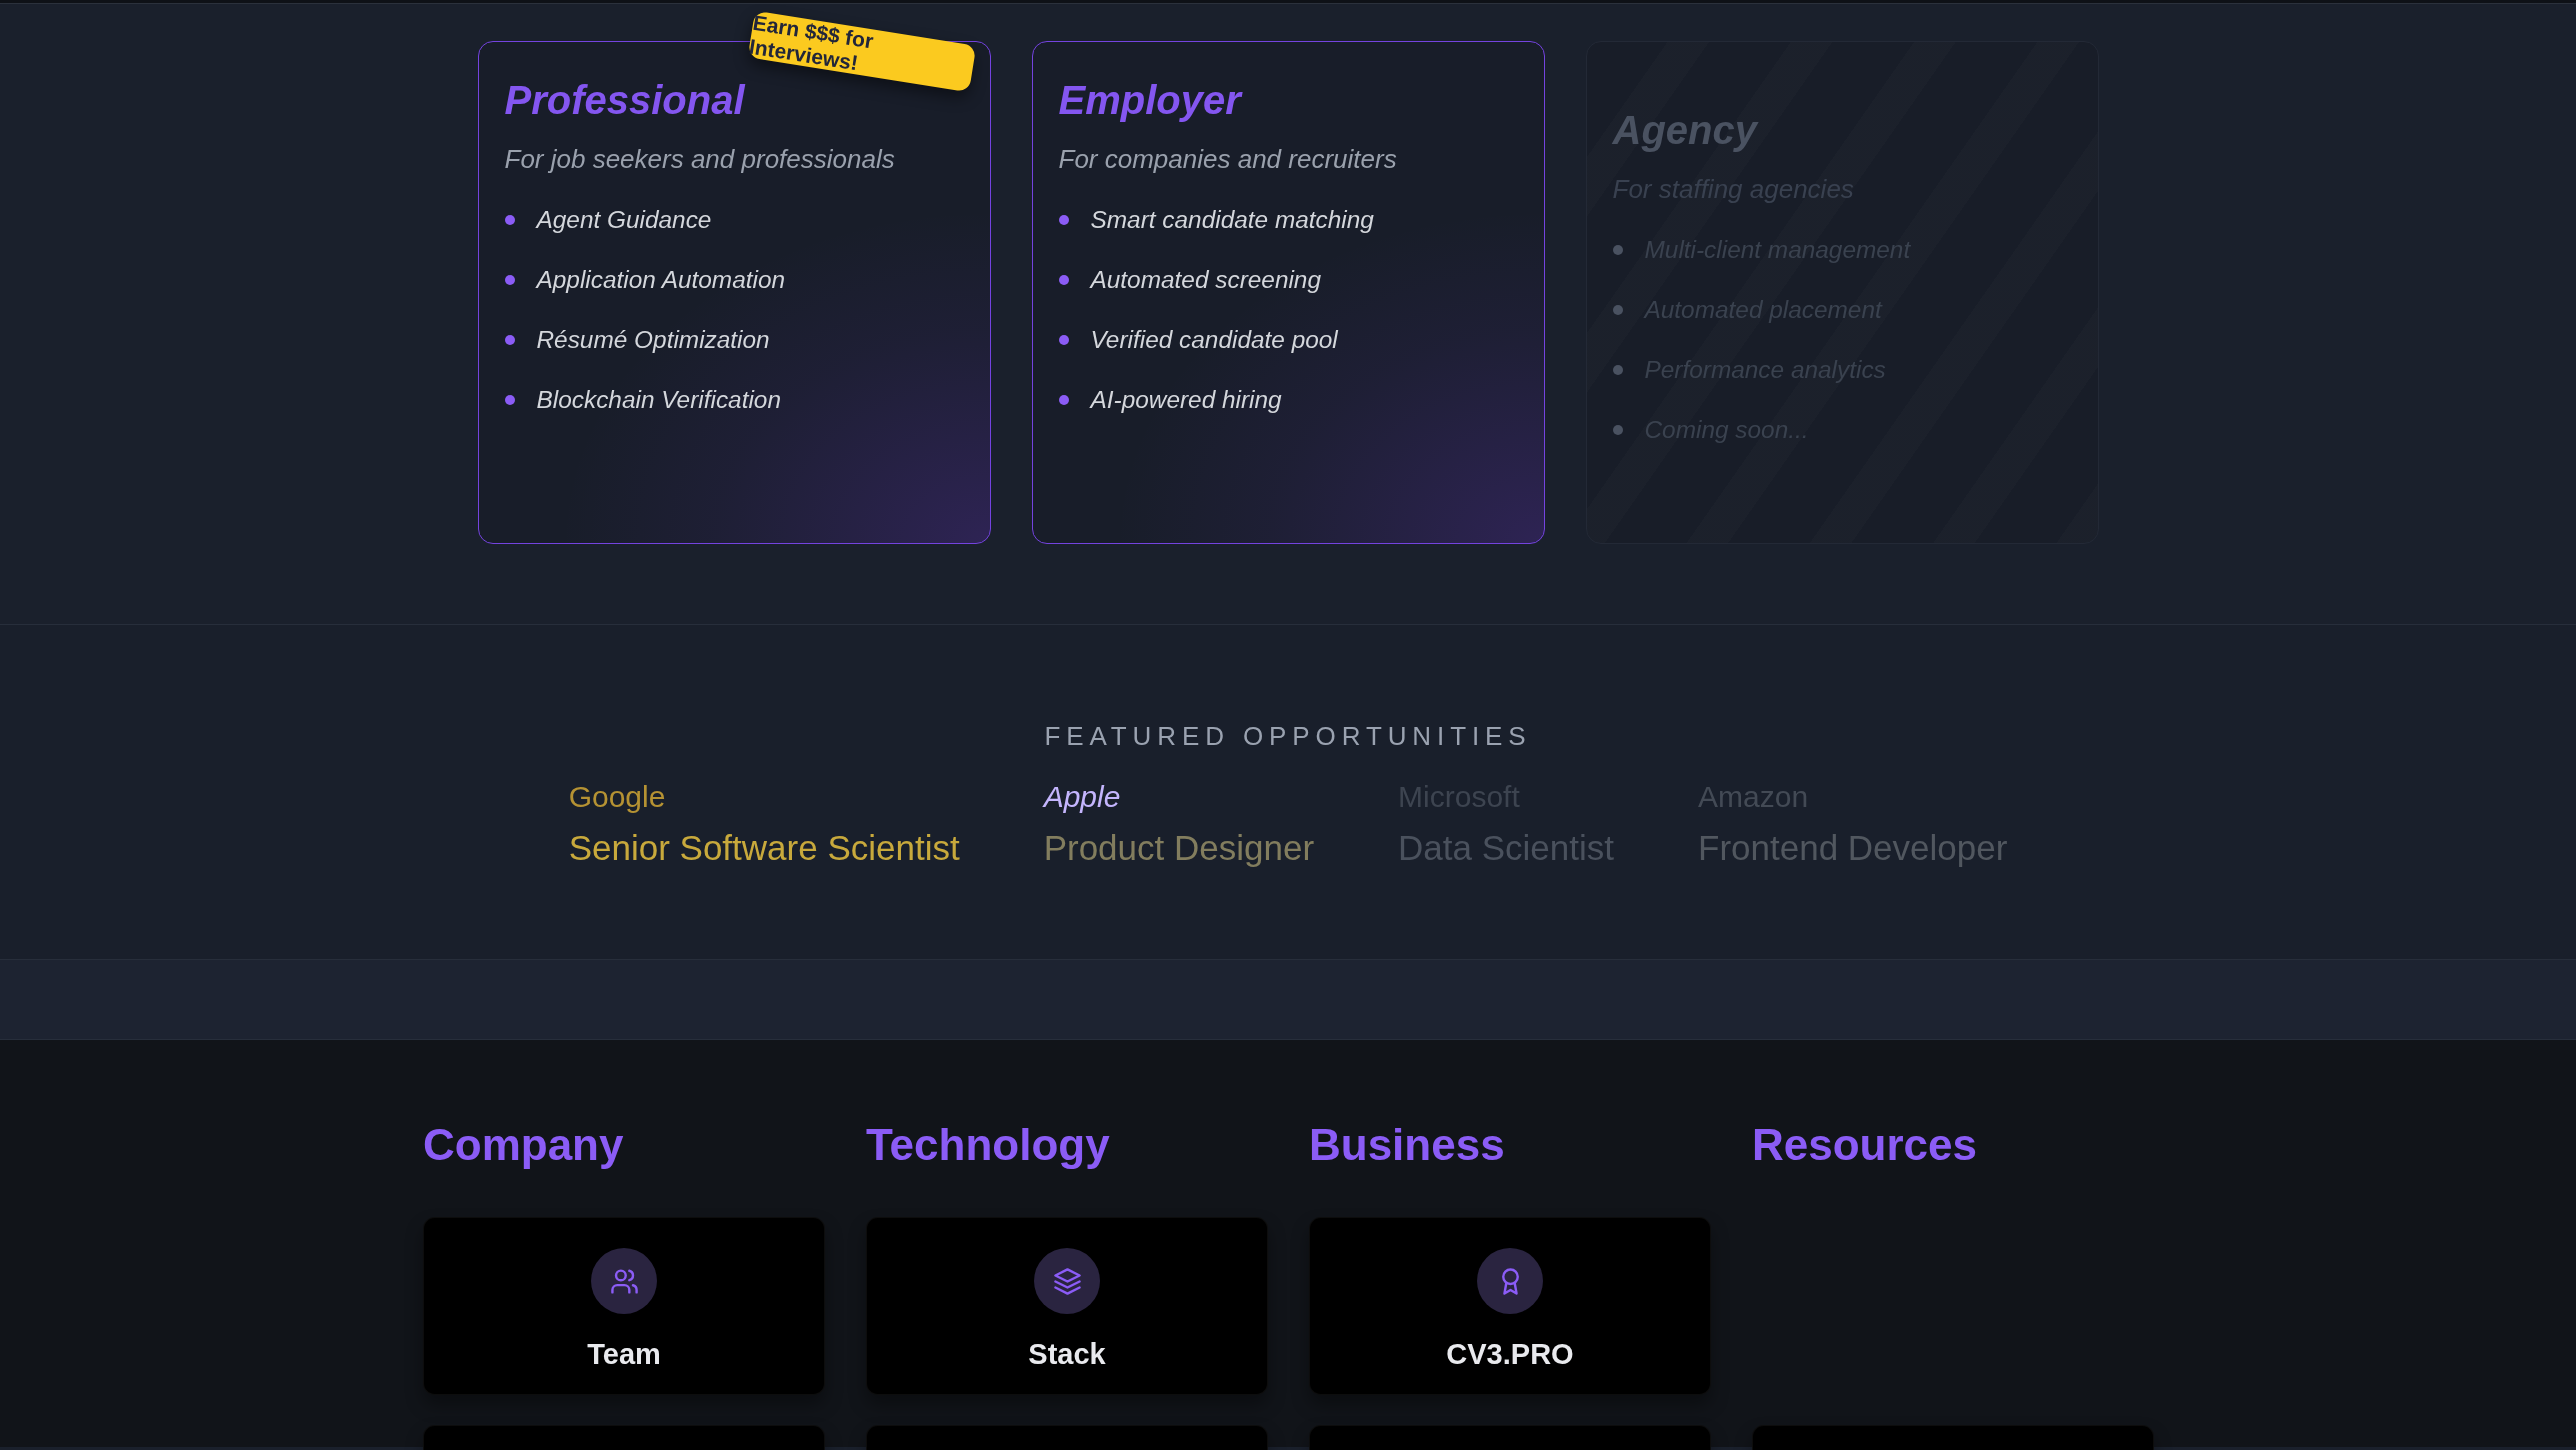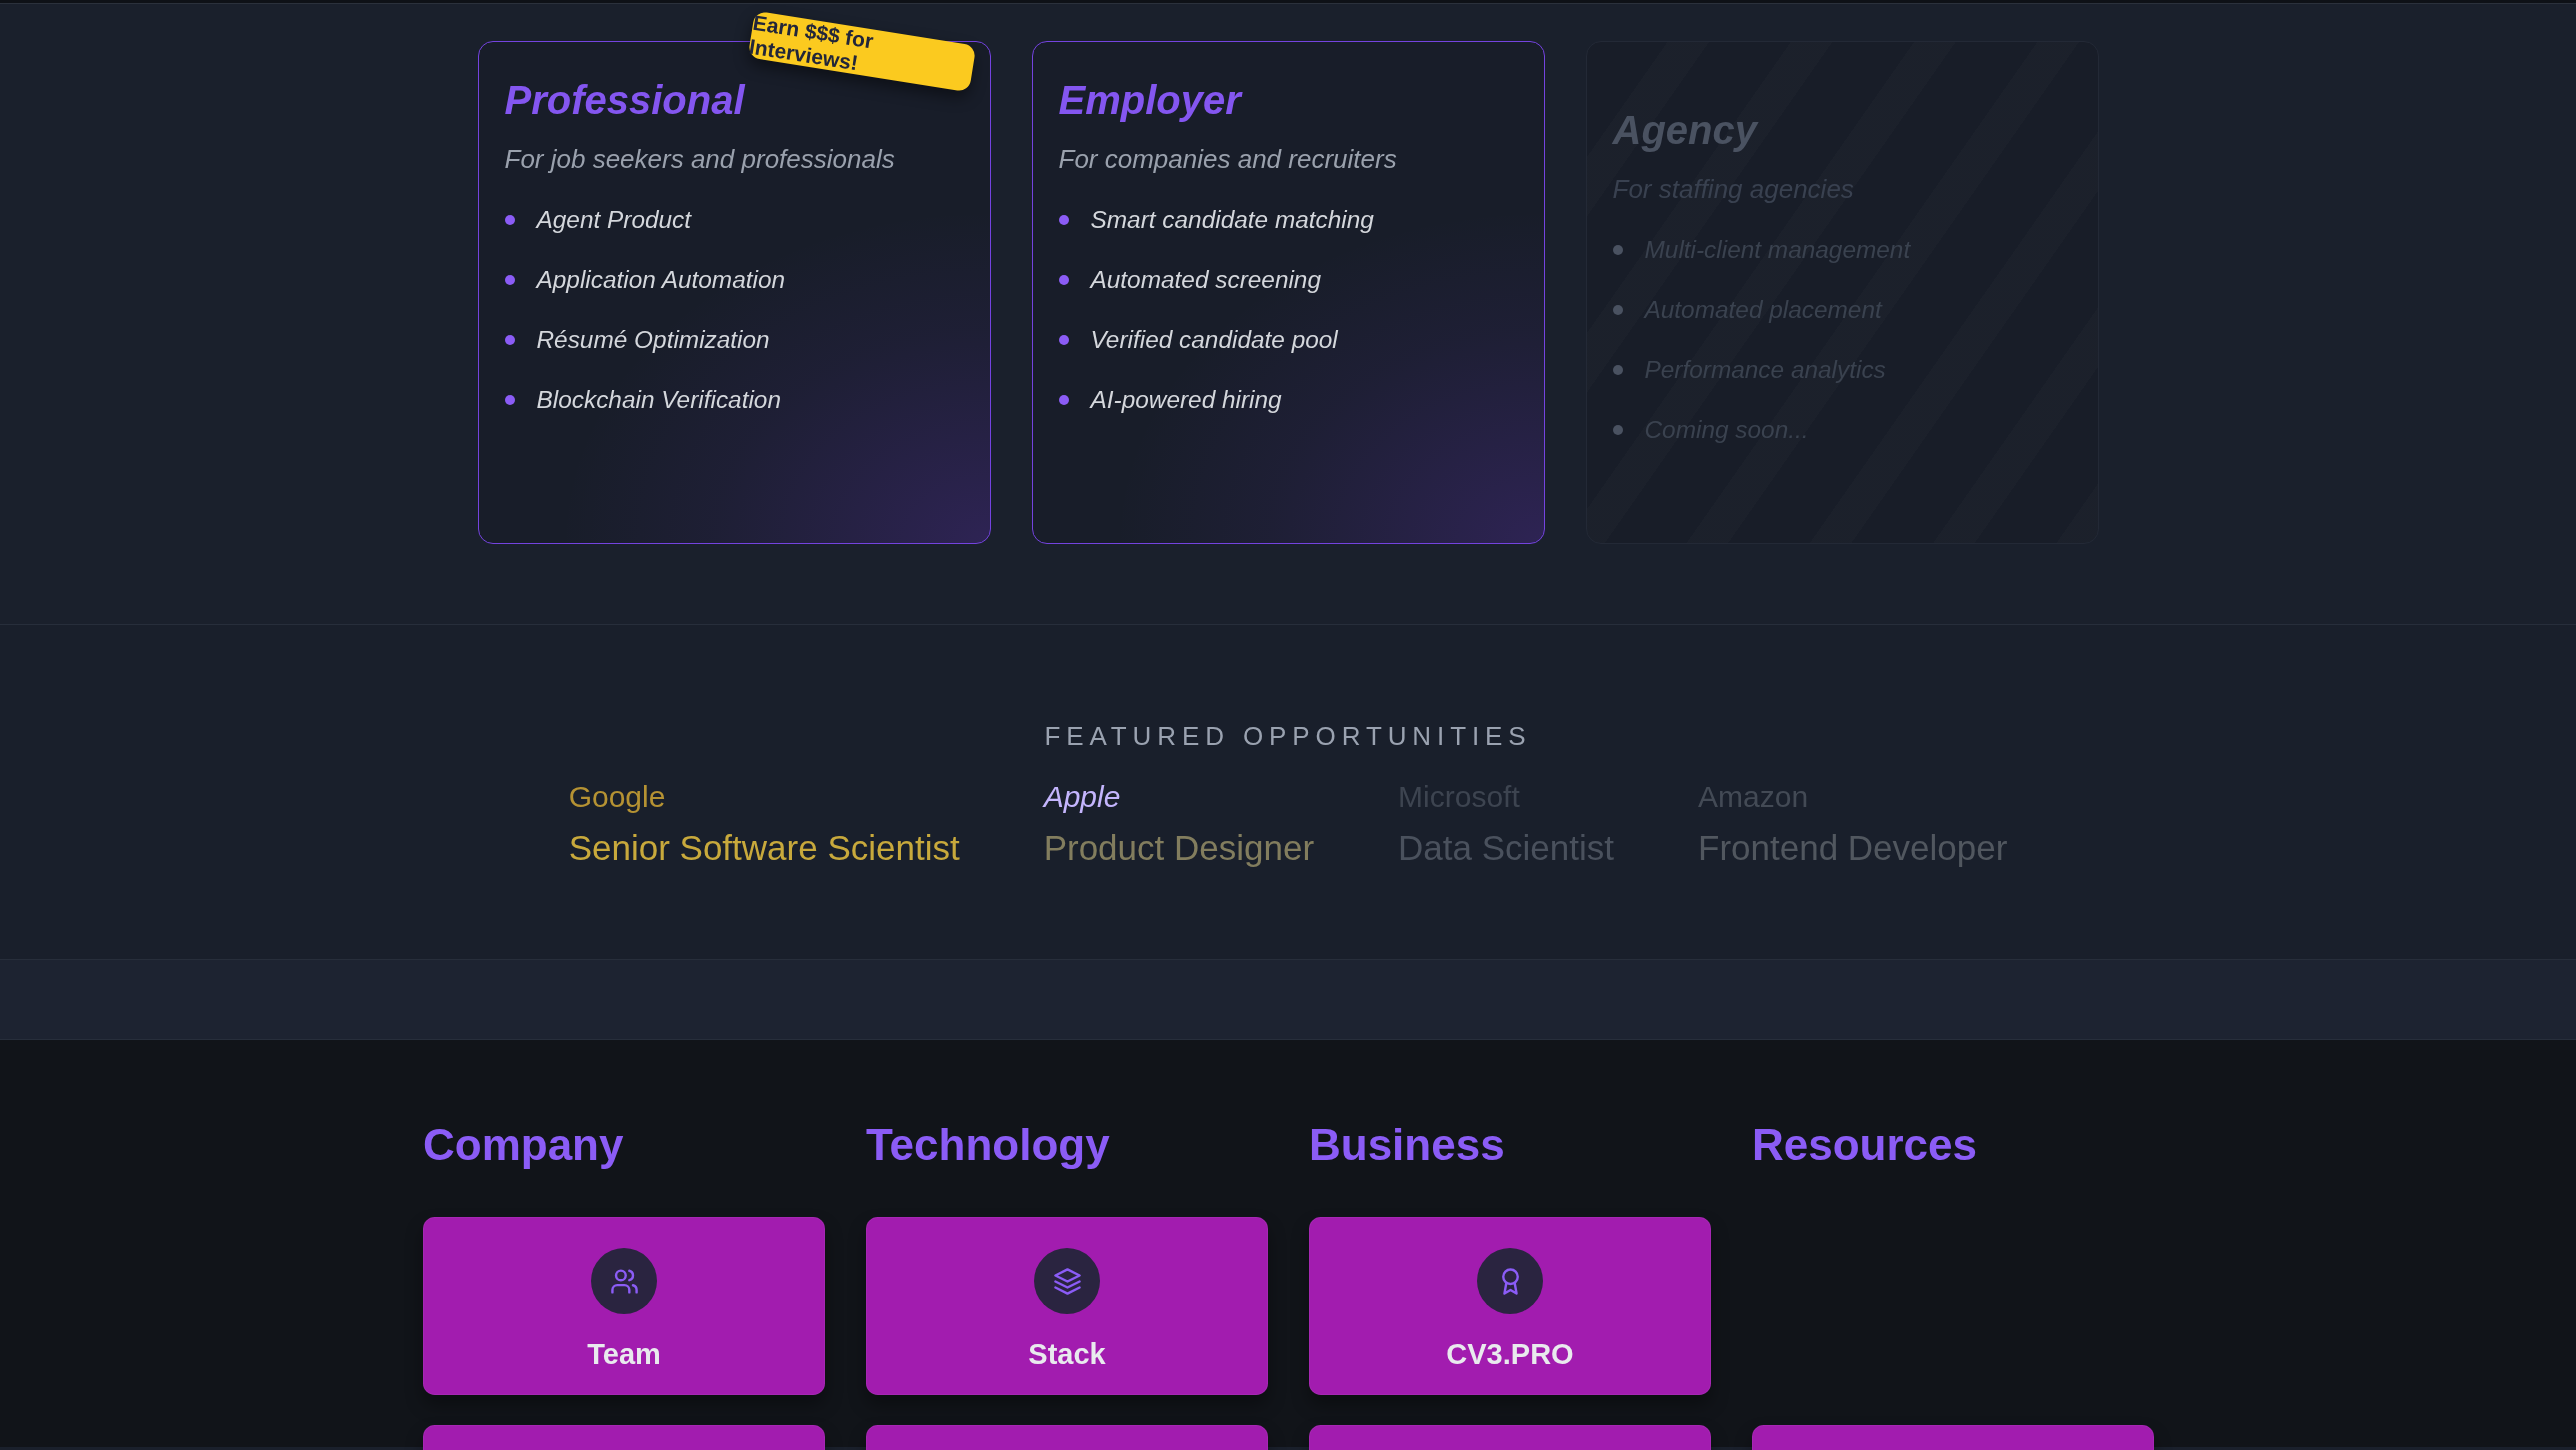--- a/index.html
+++ b/index.html
@@ -107,21 +107,21 @@
   .footer-grid {
     display:grid; grid-template-columns:repeat(4,402px); gap:41px;
   }
   .footer-heading {
     font-size:44px; font-weight:bold; color:#8b5cf6; line-height:1.25;
     margin-bottom:45px;
   }
   .footer-cards { display:grid; grid-template-columns:repeat(4,402px); gap:41px; }
   .footer-card {
     width:402px; height:178px;
-    background:#a21caf;
+    background:#000000;
     border:0.8px solid rgba(255,255,255,0.05);
     border-radius:11.8px;
     display:flex; flex-direction:column; align-items:center;
     padding-top:30px;
     box-shadow:0 10px 17px rgba(0,0,0,0.35);
     cursor:pointer;
   }
   .icon-circle {
     width:66px; height:66px; border-radius:50%;
     background:#2a2440;
@@ -142,21 +142,21 @@
   </div>
 
   <div class="cards-row">
 
     <div class="plan-card">
       <div class="plan-title">Professional</div>
       <div class="plan-subtitle">For job seekers and professionals</div>
       <ul class="plan-features">
         <li>
             <span class="dot"></span>
-            <span>Agent Product</span>
+            <span>Agent Guidance</span>
           </li>
         <li>
             <span class="dot"></span>
             <span>Application Automation</span>
           </li>
         <li>
             <span class="dot"></span>
             <span>Résumé Optimization</span>
           </li>
         <li>

